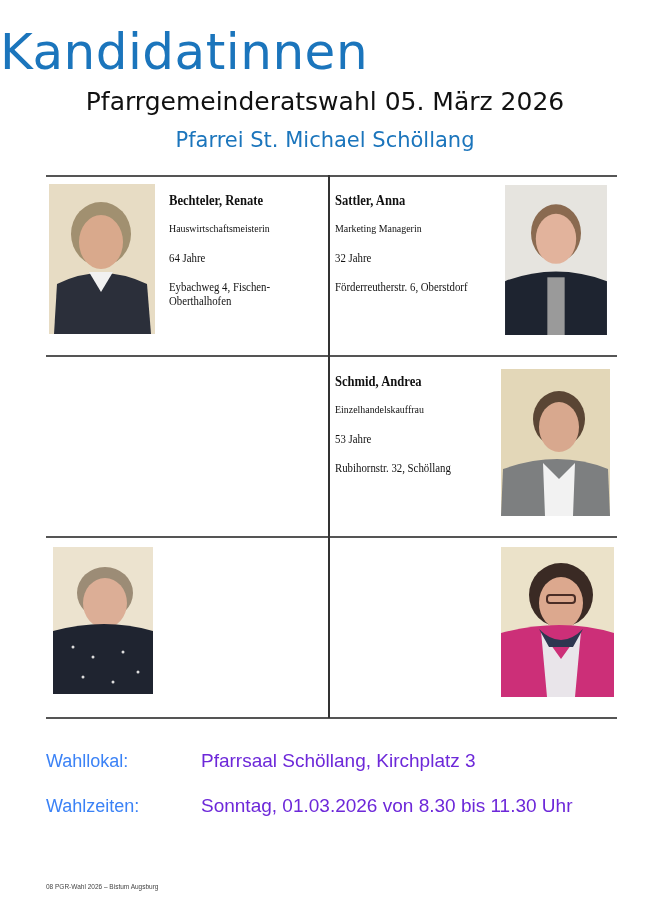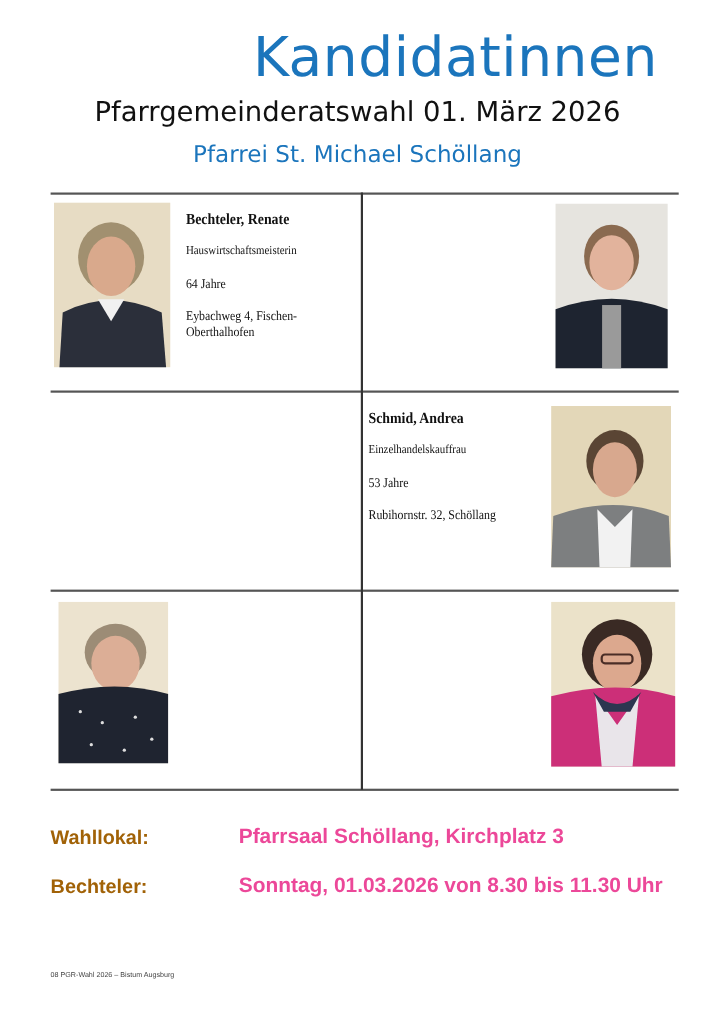--- a/index.html
+++ b/index.html
@@ -1,38 +1,38 @@
 <!DOCTYPE html>
 <html><head>
 <meta charset="utf-8">
 <style>
   html,body{margin:0;padding:0;background:#fff;}
   body{width:650px;height:918px;position:relative;overflow:hidden;font-family:"Liberation Sans",sans-serif;color:#111;}
-  .title{position:absolute;left:0;width:598px;top:22px;text-align:right;font-family:"DejaVu Sans",sans-serif;font-size:50px;color:#1b75bc;letter-spacing:0.5px;line-height:60px;}
+  .title{position:absolute;left:0;width:598px;top:22px;text-align:left;font-family:"DejaVu Sans",sans-serif;font-size:50px;color:#1b75bc;letter-spacing:0.5px;line-height:60px;}
   .subtitle{position:absolute;left:0;width:650px;top:86px;text-align:center;font-family:"DejaVu Sans",sans-serif;font-size:25px;color:#111;line-height:32px;}
   .parish{position:absolute;left:0;width:650px;top:126px;text-align:center;font-family:"DejaVu Sans",sans-serif;font-size:21px;color:#1b75bc;line-height:28px;}
   .grid{position:absolute;left:46px;top:175px;width:571px;height:543px;font-family:Liberation Serif, serif;}
   .hline{position:absolute;left:0;width:571px;height:1.5px;background:#555;}
   .vline{position:absolute;left:282px;top:0;width:1.5px;height:543px;background:#333;}
   .cell{position:absolute;width:282px;height:181px;}
   .photo{position:absolute;width:106px;height:150px;}
   .info{position:absolute;top:18px;width:160px;}
   .name{font-weight:bold;font-size:14px;line-height:16px;margin-bottom:13px;transform:scaleX(0.9);transform-origin:left;white-space:nowrap;}
   .job{font-size:11px;line-height:13px;height:13px;margin-bottom:16px;transform:scaleX(0.9);transform-origin:left;white-space:nowrap;}
   .age{font-size:12px;line-height:14px;margin-bottom:15px;transform:scaleX(0.9);transform-origin:left;}
   .addr{font-size:12px;line-height:14px;transform:scaleX(0.9);transform-origin:left;width:140px;}
-  .lab{position:absolute;left:46px;font-weight:bold;font-size:18px;color:#a16207;}
-  .val{position:absolute;left:217px;font-size:19px;color:#ec4899;font-weight:bold;}
+  .lab{position:absolute;left:46px;font-weight:normal;font-size:18px;color:#3b82f6;}
+  .val{position:absolute;left:201px;font-size:19px;color:#6d28d9;}
   .foot{position:absolute;left:46px;top:883px;font-size:6.5px;color:#444;}
 </style>
 </head>
 <body>
 
 <div class="title">Kandidatinnen</div>
-<div class="subtitle">Pfarrgemeinderatswahl 01. März 2026</div>
+<div class="subtitle">Pfarrgemeinderatswahl 05. März 2026</div>
 <div class="parish">Pfarrei St. Michael Schöllang</div>
 
 <div class="grid">
   <div class="hline" style="top:0"></div>
   <div class="hline" style="top:180px"></div>
   <div class="hline" style="top:361px"></div>
   <div class="hline" style="top:542px"></div>
   <div class="vline"></div>
 
   <div class="cell" style="left:0;top:0">
@@ -44,20 +44,26 @@
         <path d="M40 88 L52 108 L64 88 Z" fill="#f1f1f1"></path>
       </svg>
     <div class="info" style="left:123px">
       <div class="name">Bechteler, Renate</div>
       <div class="job">Hauswirtschaftsmeisterin</div>
       <div class="age">64 Jahre</div>
       <div class="addr">Eybachweg 4, Fischen-Oberthalhofen</div>
     </div>
   </div>
   <div class="cell" style="left:283px;top:0">
+    <div class="info" style="left:6px">
+      <div class="name">Sattler, Anna</div>
+      <div class="job">Marketing Managerin</div>
+      <div class="age">32 Jahre</div>
+      <div class="addr" style="width:170px;white-space:nowrap">Förderreutherstr. 6, Oberstdorf</div>
+    </div>
     <svg class="photo" style="left:174px;top:10px" viewBox="0 0 106 156">
         <rect width="106" height="156" fill="#e6e4df"></rect>
         <ellipse cx="53" cy="50" rx="26" ry="30" fill="#8a6a50"></ellipse>
         <ellipse cx="53" cy="56" rx="21" ry="26" fill="#e2b39c"></ellipse>
         <path d="M0 156 L0 100 Q53 80 106 100 L106 156 Z" fill="#1e2430"></path>
         <rect x="44" y="96" width="18" height="60" fill="#9a9a9a"></rect>
       </svg>
   </div>
 
   <div class="cell" style="left:283px;top:181px">
@@ -100,16 +106,16 @@
         <rect x="46" y="48" width="28" height="8" rx="3" fill="none" stroke="#4a2d26" stroke-width="2"></rect>
         <path d="M0 150 L0 86 Q60 70 113 86 L113 150 Z" fill="#cc2f78"></path>
         <path d="M40 84 L60 112 L80 84 L74 150 L46 150 Z" fill="#e9e5ea"></path>
         <path d="M38 82 Q60 104 82 82 L72 100 L48 100 Z" fill="#2d3650"></path>
       </svg>
   </div>
 </div>
 
 <div class="lab" style="top:751px">Wahllokal:</div>
 <div class="val" style="top:750px">Pfarrsaal Schöllang, Kirchplatz 3</div>
-<div class="lab" style="top:796px">Bechteler:</div>
+<div class="lab" style="top:796px">Wahlzeiten:</div>
 <div class="val" style="top:795px">Sonntag, 01.03.2026 von 8.30 bis 11.30 Uhr</div>
 
 <div class="foot">08 PGR-Wahl 2026 – Bistum Augsburg</div>
 
 </body></html>

